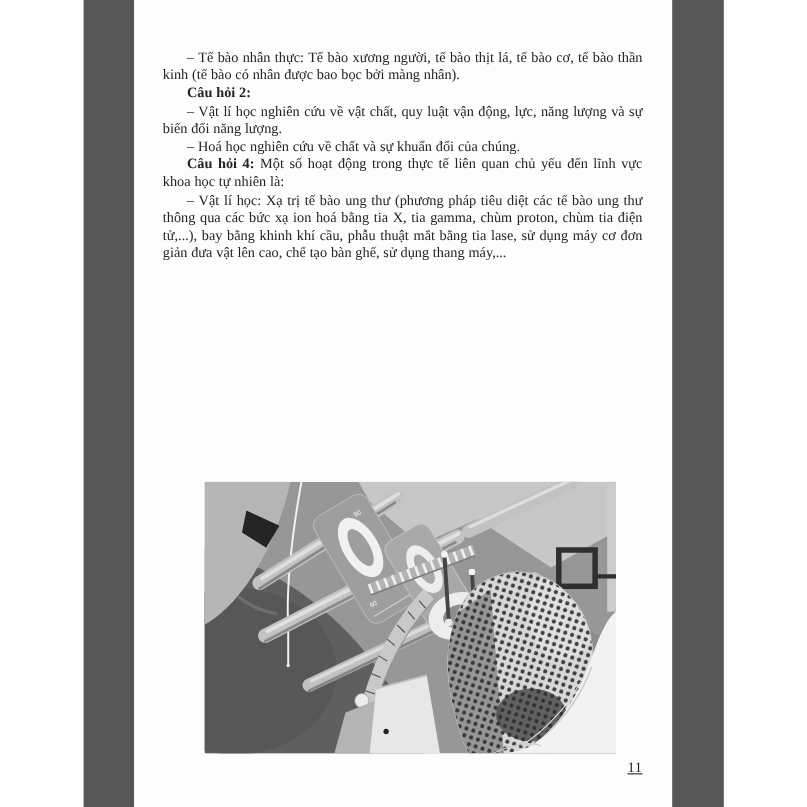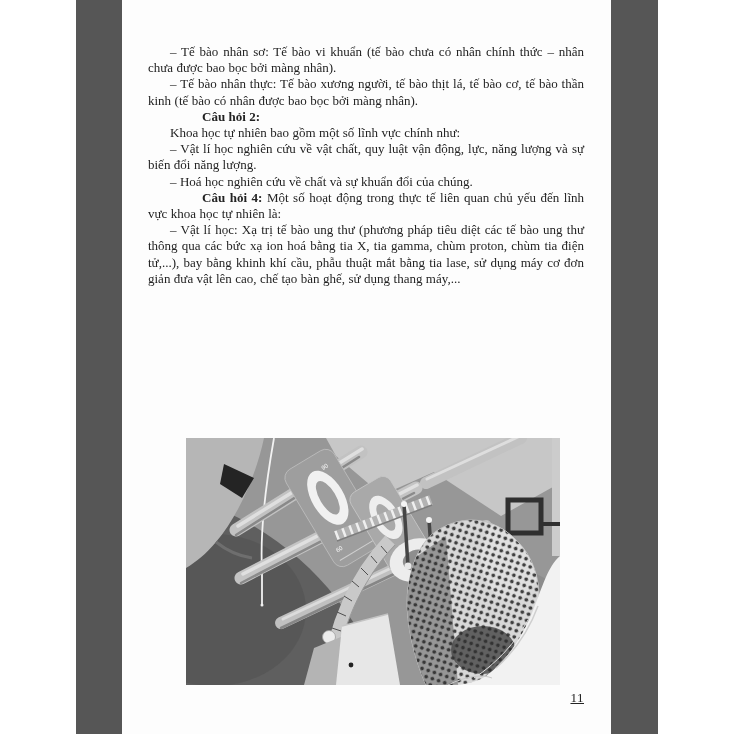--- a/index.html
+++ b/index.html
@@ -24,44 +24,42 @@
   .text-block{
     position:absolute;left:26px;top:44px;width:436px;
     color:var(--text-color);
     font-size:13px;line-height:16.2px;
   }
   .para{
     margin:0;text-indent:22px;
     text-align:justify;text-align-last:left;
     word-spacing:0.2px;
   }
-  .para strong{font-weight:bold;margin-left:32px;}
+  .para strong{font-weight:bold;}
   .figure{
     position:absolute;left:64px;top:438px;width:374px;height:247px;
   }
   .page-number{
     position:absolute;left:26px;top:690px;width:436px;
     text-align:right;font-size:13px;color:var(--text-color);
     letter-spacing:0.5px;
     text-decoration:underline;
   }
 </style>
 </head>
 <body>
 
 <div class="strip strip-left"></div>
 <div class="strip strip-right"></div>
 
 <div class="page">
 
   <div class="text-block">
-      <p class="para">– Tế bào nhân sơ: Tế bào vi khuẩn (tế bào chưa có nhân chính thức – nhân chưa được bao bọc bởi màng nhân).</p>
       <p class="para">– Tế bào nhân thực: Tế bào xương người, tế bào thịt lá, tế bào cơ, tế bào thần kinh (tế bào có nhân được bao bọc bởi màng nhân).</p>
       <p class="para"><strong>Câu hỏi 2:</strong></p>
-      <p class="para">Khoa học tự nhiên bao gồm một số lĩnh vực chính như:</p>
       <p class="para">– Vật lí học nghiên cứu về vật chất, quy luật vận động, lực, năng lượng và sự biến đổi năng lượng.</p>
       <p class="para">– Hoá học nghiên cứu về chất và sự khuẩn đổi của chúng.</p>
       <p class="para"><strong>Câu hỏi 4:</strong> Một số hoạt động trong thực tế liên quan chủ yếu đến lĩnh vực khoa học tự nhiên là:</p>
       <p class="para">– Vật lí học: Xạ trị tế bào ung thư (phương pháp tiêu diệt các tế bào ung thư thông qua các bức xạ ion hoá bằng tia X, tia gamma, chùm proton, chùm tia điện tử,...), bay bằng khinh khí cầu, phẫu thuật mắt bằng tia lase, sử dụng máy cơ đơn giản đưa vật lên cao, chế tạo bàn ghế, sử dụng thang máy,...</p>
     </div>
 
   <div class="figure">
     <svg viewBox="0 0 374 247" width="374" height="247" xmlns="http://www.w3.org/2000/svg">
       <defs>
         <pattern id="mesh" width="6.5" height="6.5" patternUnits="userSpaceOnUse" patternTransform="rotate(18)">

